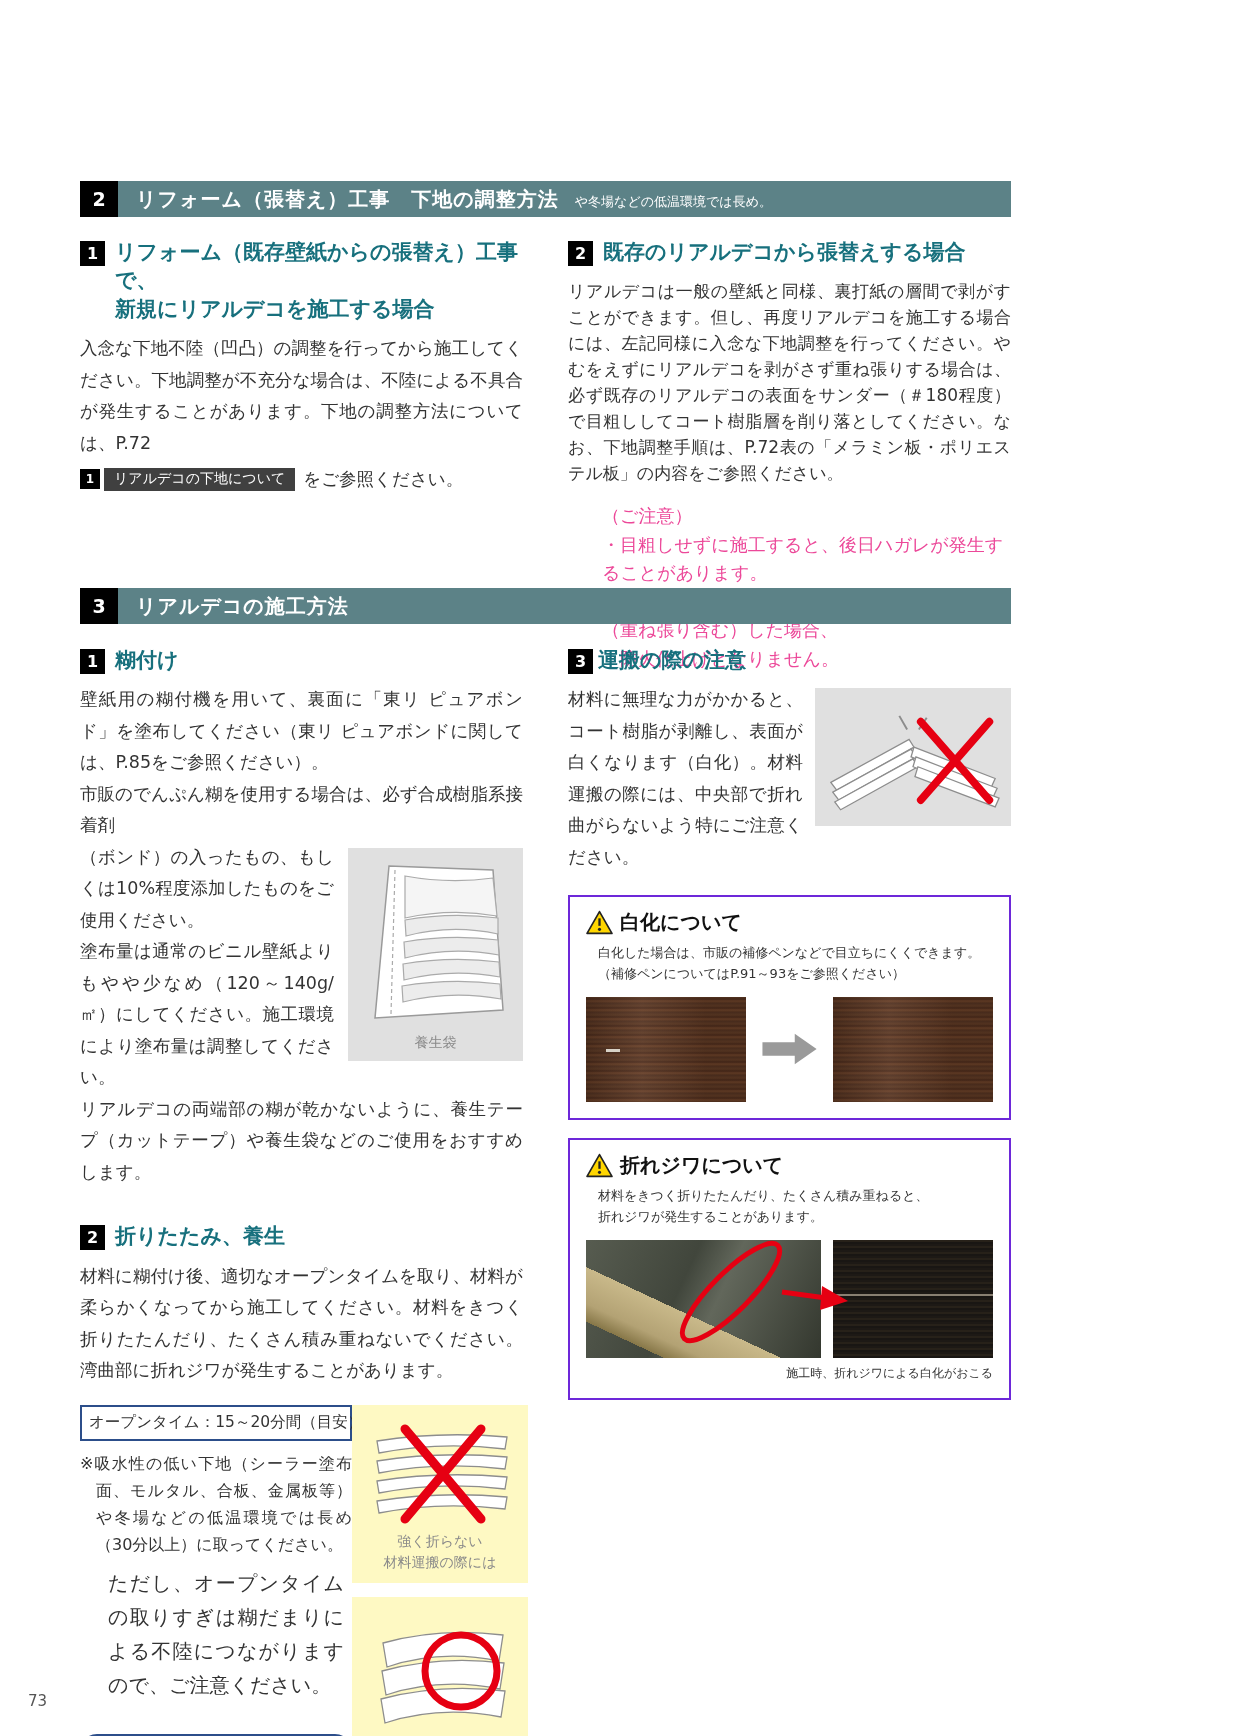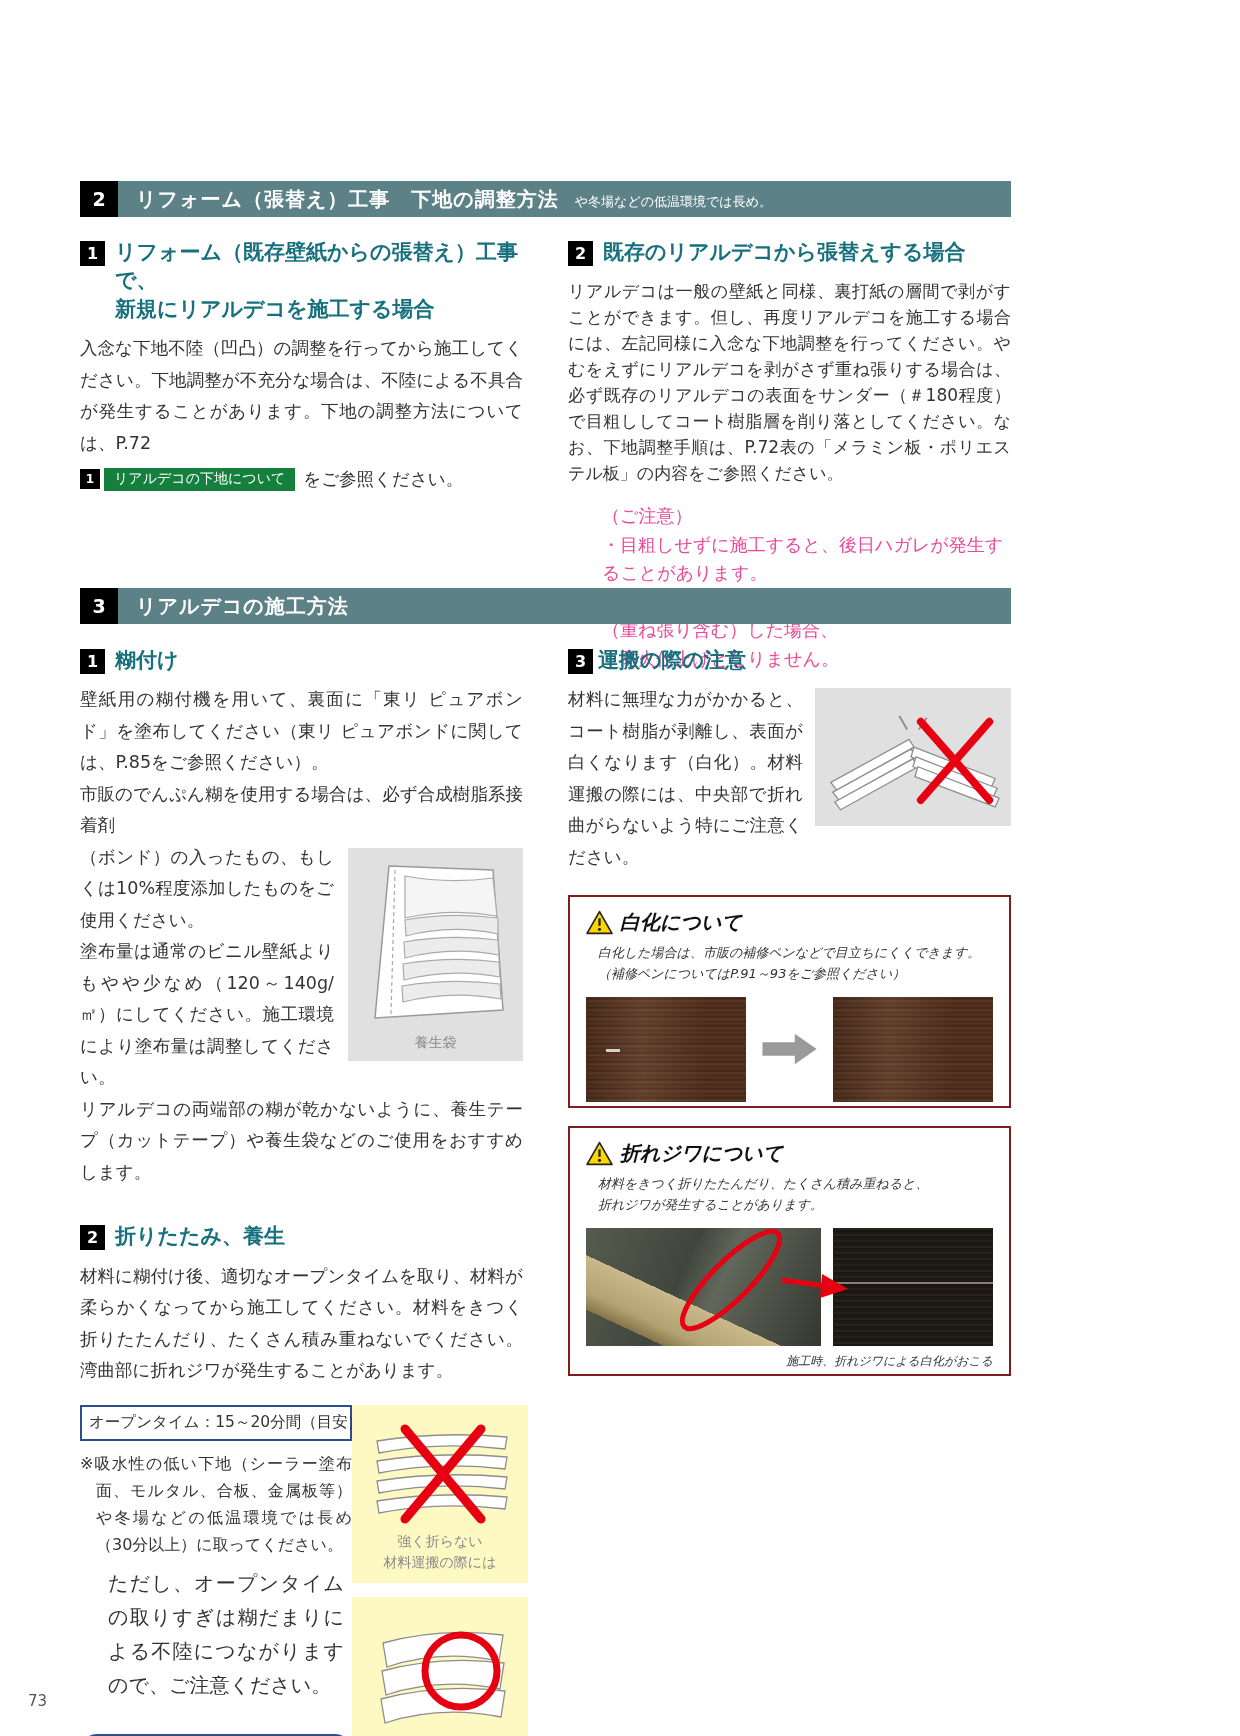--- a/index.html
+++ b/index.html
@@ -31,42 +31,42 @@
   .h3.tight .t { margin-left:5px; }
 
   
   .body-text { font-size:17.5px; line-height:1.8; text-align:justify; margin:10px 0 0; }
   .body-text.cont { margin:0; }
   .body-text-tight { font-size:17px; line-height:1.53; text-align:justify; margin:12px 0 0; }
   .note-block { margin-top:16px; font-size:18px; line-height:1.58; color:#ec4899;margin-left:34px; }
 
   .ref-row { display:flex; align-items:center; margin-top:8px; }
   .ref-row .sq-s { width:20px; height:20px; background:#000; color:#fff; font-size:12px; font-weight:bold; display:flex; align-items:center; justify-content:center; flex:0 0 auto; }
-  .ref-row .badge { background:#15803d; color:#fff; font-size:14px; padding:2px 10px 3px; margin-left:4px; white-space:nowrap; }
+  .ref-row .badge { background:#404040; color:#fff; font-size:14px; padding:2px 10px 3px; margin-left:4px; white-space:nowrap; }
   .ref-row .suffix { font-size:17.5px; margin-left:8px; white-space:nowrap; }
 
   
   .float-fig { float:right; width:175px; background:#E0E0E0; margin:6px 0 10px 14px; padding:10px 6px 8px; box-sizing:border-box; text-align:center; }
   .fig-caption { font-size:14px; color:#8a8a8a; margin-top:2px; line-height:1.5; }
   #fig-unpan { width:196px; margin:4px 0 10px 12px; padding:8px 6px; }
 
   .flexrow { display:flex; margin-top:18px; }
   .left-sub { width:272px; flex:0 0 272px; }
   .right-sub { width:176px; flex:0 0 176px; margin-left:auto; }
   .blue-box { border:2px solid #2C4E8A; font-size:15.5px; padding:5px 7px 6px; display:block; white-space:nowrap; color:#333; }
   .blue-box.second { margin-top:32px;border-radius:17px; }
   .hang  { font-size:16px; line-height:1.7; text-indent:-1em; padding-left:1em; margin:9px 0 0; text-align:justify; }
   .hang2 { font-size:20px; line-height:1.7; padding-left:1em; margin:8px; text-align:justify; }
 
   .gray-panel { background:#fef9c3; padding:12px 6px 10px; text-align:center; box-sizing:border-box; }
   .gray-panel + .gray-panel { margin-top:14px; }
   .panel-caption { font-size:14px; color:#8a8a8a; line-height:1.5; }
 
   
-  .info-box { border:2px solid #7f1d1d; padding:12px 16px 4px; margin-top:22px;font-style:italic; }
+  .info-box { border:2px solid #6d28d9; padding:12px 16px 16px; margin-top:22px; }
   .info-box.second { margin-top:18px; }
   .info-title { display:flex; align-items:center; font-size:20px; font-weight:bold; color:#111; }
   .info-title svg { margin-right:7px; flex:0 0 auto; }
   .info-small { font-size:13px; line-height:1.6; color:#333; margin-top:7px;margin-left:12px; }
   .info-small.tight { margin-top:0; }
 
   .swatch-row { display:flex; align-items:center; justify-content:space-between; margin-top:12px; }
   .wood { width:160px; height:105px; position:relative; flex:0 0 auto;
     background:
       linear-gradient(90deg, rgba(0,0,0,0.18), rgba(255,255,255,0.06) 35%, rgba(0,0,0,0.12) 75%),

